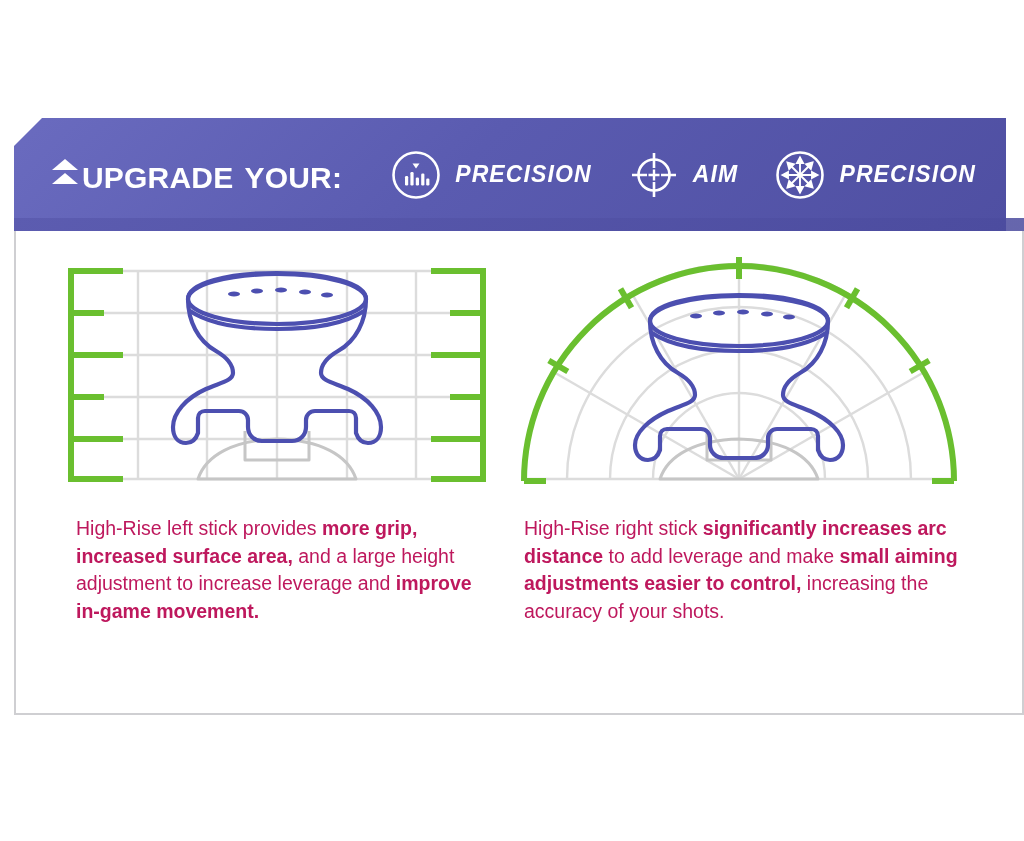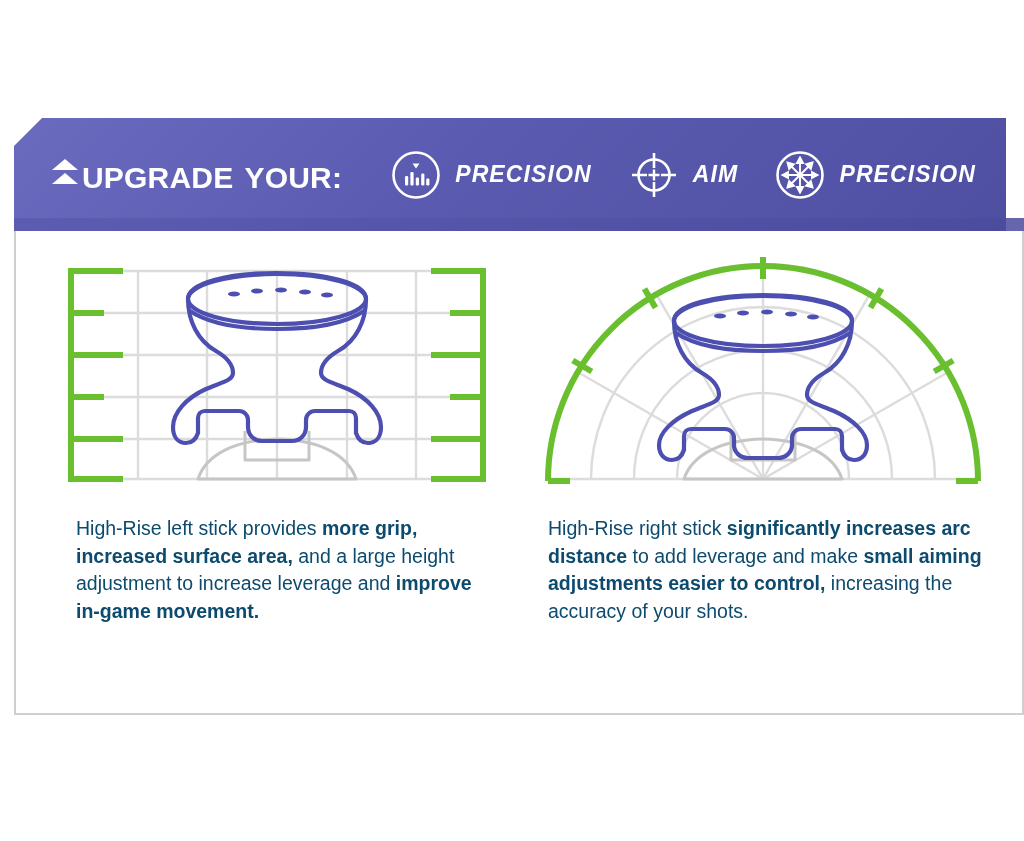--- a/index.html
+++ b/index.html
@@ -107,31 +107,31 @@
     background: #fff;
   }
 
   
   .panel {
     position: absolute;
     top: 24px;
     width: 478px;
   }
   #panel-left  { left: 22px; }
-  #panel-right { left: 508px; }
+  #panel-right { left: 484px; }
 
   .figure { width: 478px; height: 240px; position: relative; }
   .figure svg { display: block; width: 100%; height: 100%; }
 
   .caption {
     margin-top: 20px;
     padding: 0 20px 0 38px;
     font-size: 19.5px;
     line-height: 1.42;
-    color: #0c4a6e;
+    color: #be185d;
   }
   #panel-right .caption { padding-left: 24px; padding-right: 6px; }
   .caption b { font-weight: 700; }
 </style>
 </head>
 <body>
 
 <div id="banner">
   <div id="banner-title">
     <span class="upgrade-arrows"></span>

